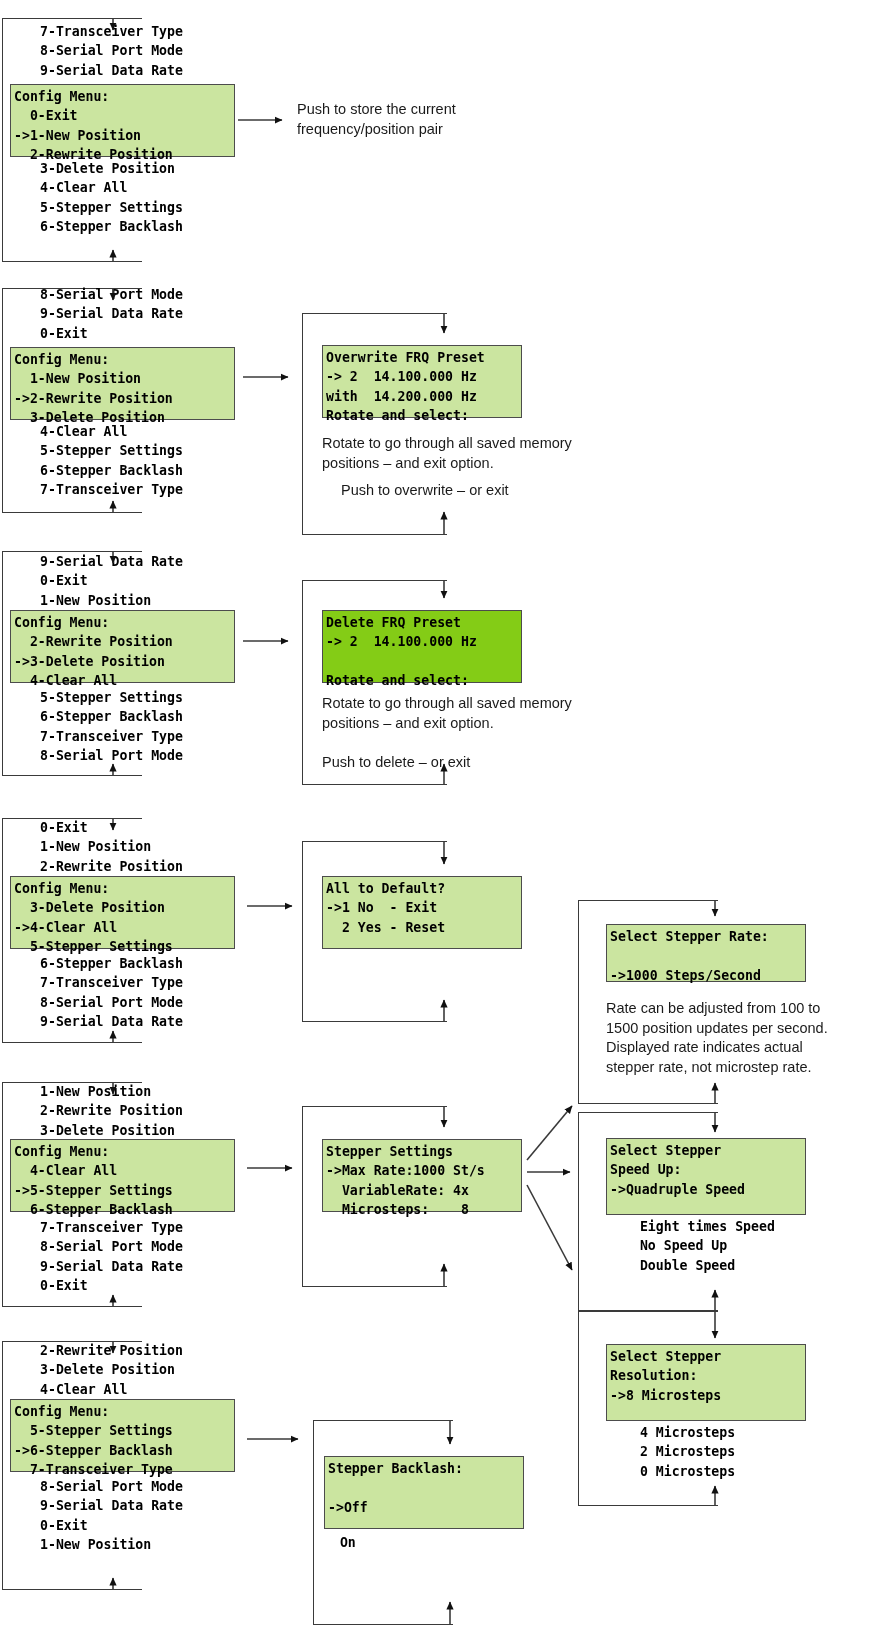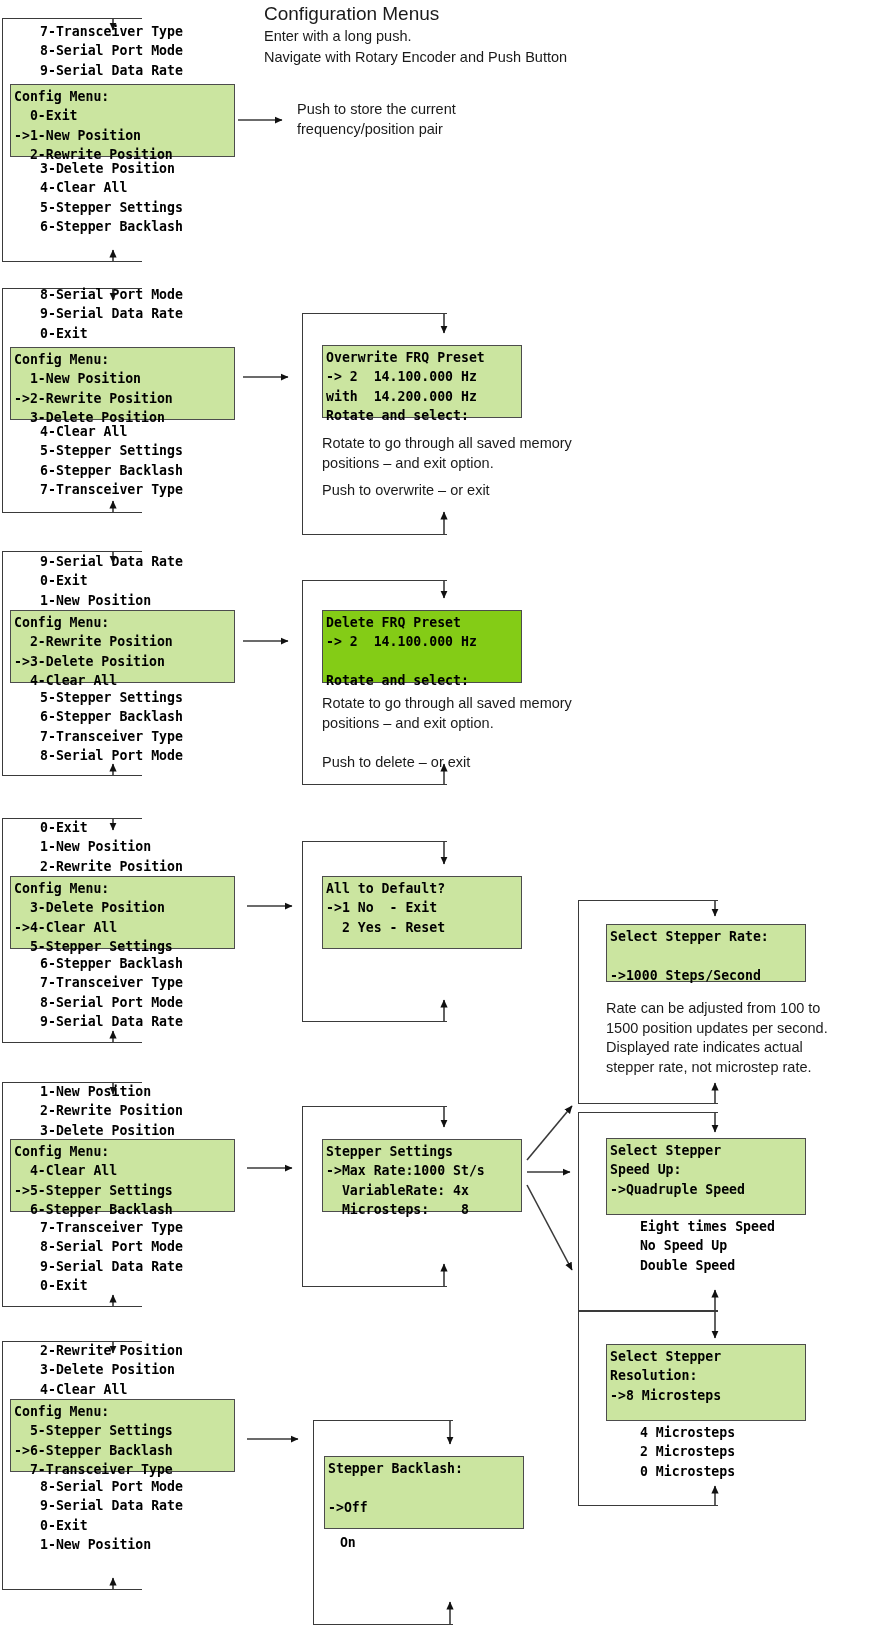--- a/index.html
+++ b/index.html
@@ -29,25 +29,20 @@
   
   .note{position:absolute;font-size:14.5px;line-height:19.5px;color:#1a1a1a;}
   .note div{white-space:nowrap;}
   svg.ovl{position:absolute;left:0;top:0;width:876px;height:1632px;pointer-events:none;}
 </style>
 </head>
 <body style="background: rgb(255, 255, 255);">
 
 <div id="stage">
 
-  <div class="hdr">
-    <div class="hdr-title">Configuration Menus</div>
-    <div class="hdr-line">Enter with a long push.</div>
-    <div class="hdr-line">Navigate with Rotary Encoder and Push Button</div>
-  </div>
 
   <div class="loop" style="left:2px;top:18px;width:140px;height:244px;"></div>
   <div class="rows" style="left:40px;top:22px;">
     <span class="mono">7-Transceiver Type</span>
     <span class="mono">8-Serial Port Mode</span>
     <span class="mono">9-Serial Data Rate</span>
   </div>
   <div class="lcd" style="left: 10px; top: 84px; width: 225px; height: 73px; background: rgb(203, 229, 160); border-color: rgb(76, 76, 76);">
     <div style="padding:2px 0 0 3px;">
       <span class="mono" style="display:block;height:19.35px;">Config Menu:</span>
@@ -93,21 +88,21 @@
     <div style="padding:2px 0 0 3px;">
       <span class="mono" style="display:block;height:19.35px;">Overwrite FRQ Preset</span>
       <span class="mono" style="display:block;height:19.35px;">-&gt; 2  14.100.000 Hz</span>
       <span class="mono" style="display:block;height:19.35px;">with  14.200.000 Hz</span>
       <span class="mono" style="display:block;height:19.35px;">Rotate and select:</span>
     </div>
   </div>
   <div class="note" style="left:322px;top:434px;">
     <div>Rotate to go through all saved memory</div>
     <div>positions – and exit option.</div>
-    <div style="margin-top:8px;">Push to overwrite – or exit</div>
+    <div style="margin-top:8px;margin-left:19px;">Push to overwrite – or exit</div>
   </div>
 
   <div class="loop" style="left:2px;top:551px;width:140px;height:225px;"></div>
   <div class="rows" style="left:40px;top:552px;">
     <span class="mono">9-Serial Data Rate</span>
     <span class="mono">0-Exit</span>
     <span class="mono">1-New Position</span>
   </div>
   <div class="lcd" style="left: 10px; top: 610px; width: 225px; height: 73px; background: rgb(203, 229, 160); border-color: rgb(76, 76, 76);">
     <div style="padding:2px 0 0 3px;">

